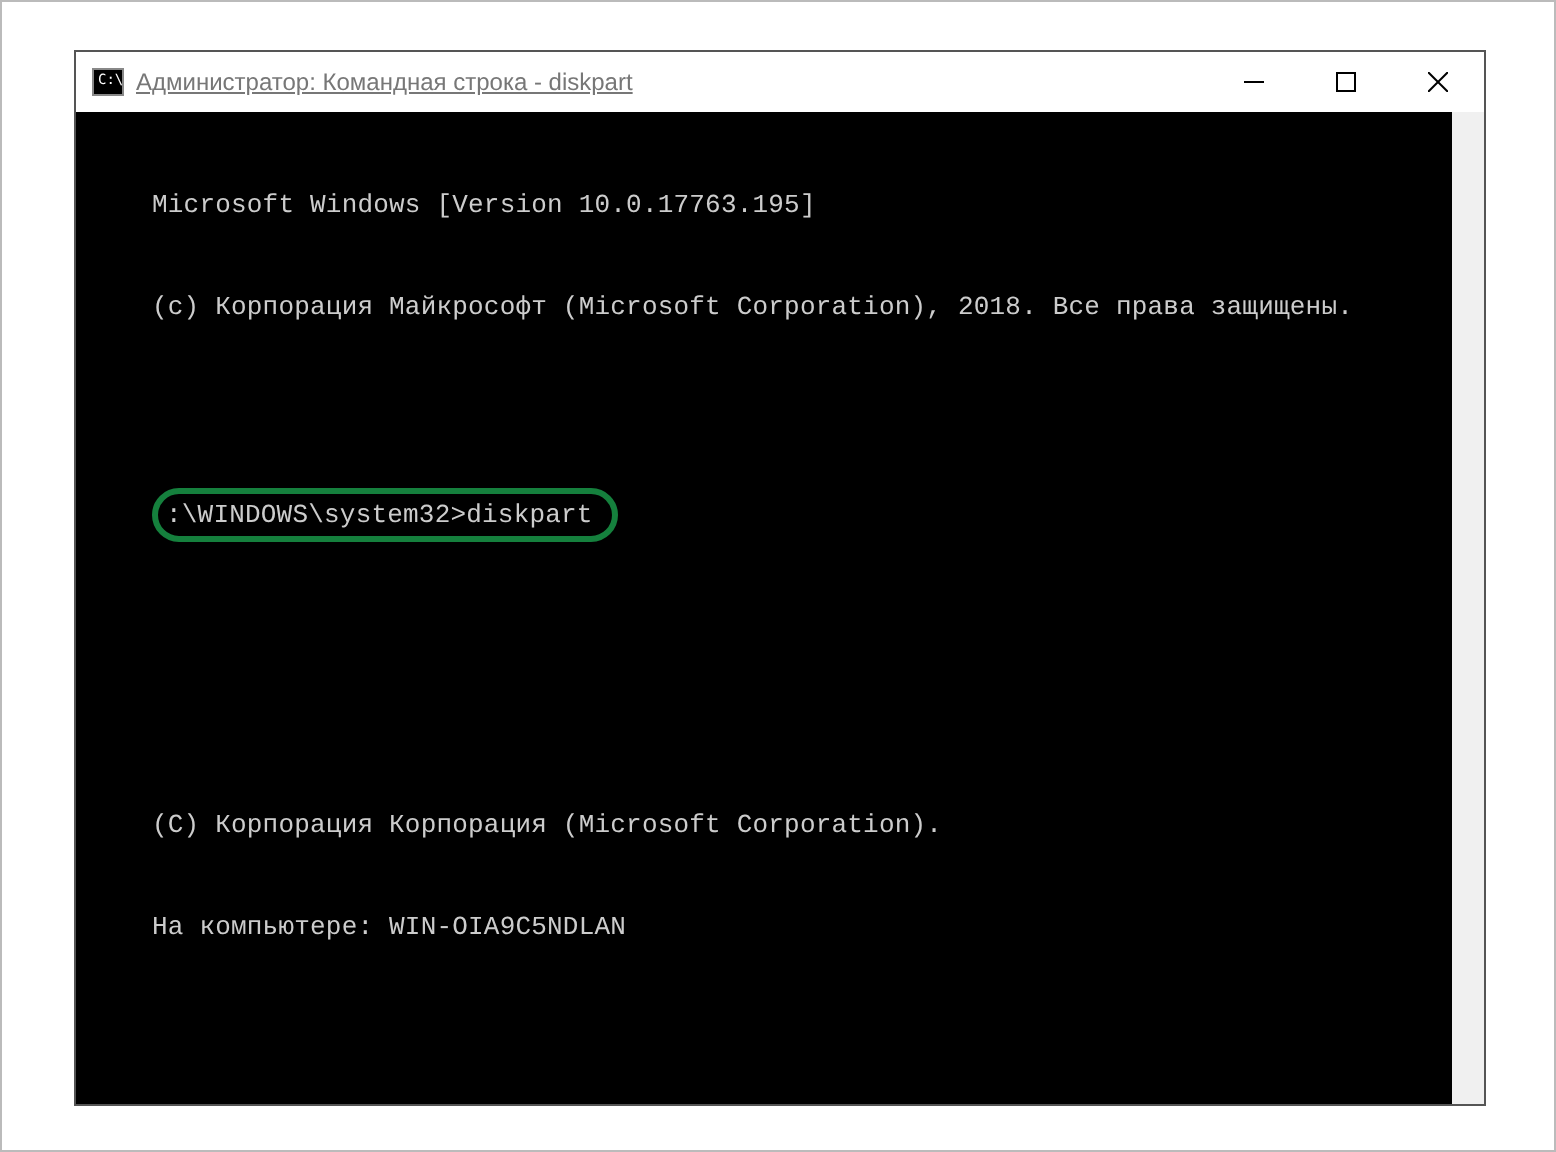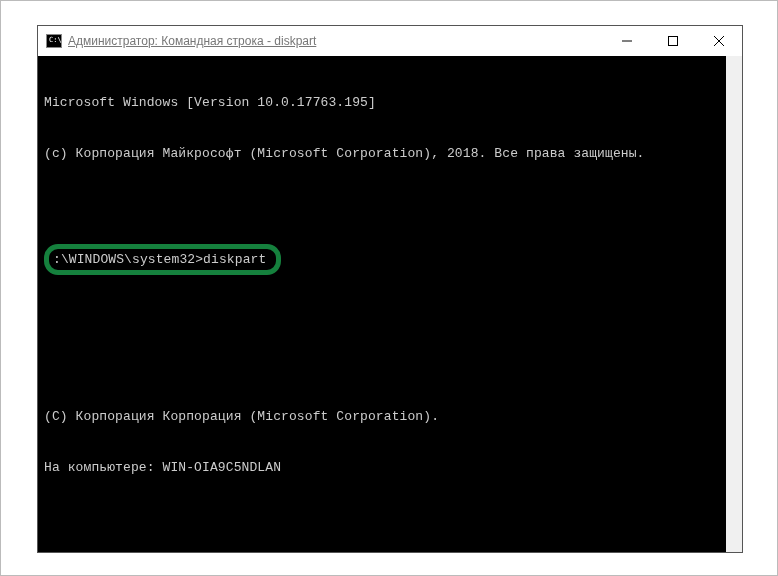--- a/index.html
+++ b/index.html
@@ -106,24 +106,25 @@
       padding: 4px 6px;
       font-family: Consolas, "Courier New", monospace;
       font-size: 13px;
       line-height: 17px;
       color: #cccccc;
       white-space: pre;
       letter-spacing: 0.1px;
     }
     .term-line {
       min-height: 17px;
+      margin-left: 32px;
     }
     .highlight-wrap {
       display: inline-block;
-      border: 5px solid #15803d;
+      border: 3px solid #15803d;
       border-radius: 14px;
       padding: 2px 10px 2px 4px;
       margin: -3px 0;
     }
   </style>
 </head>
 <body>
 
 <div class="outer-frame">
   <div class="window">

